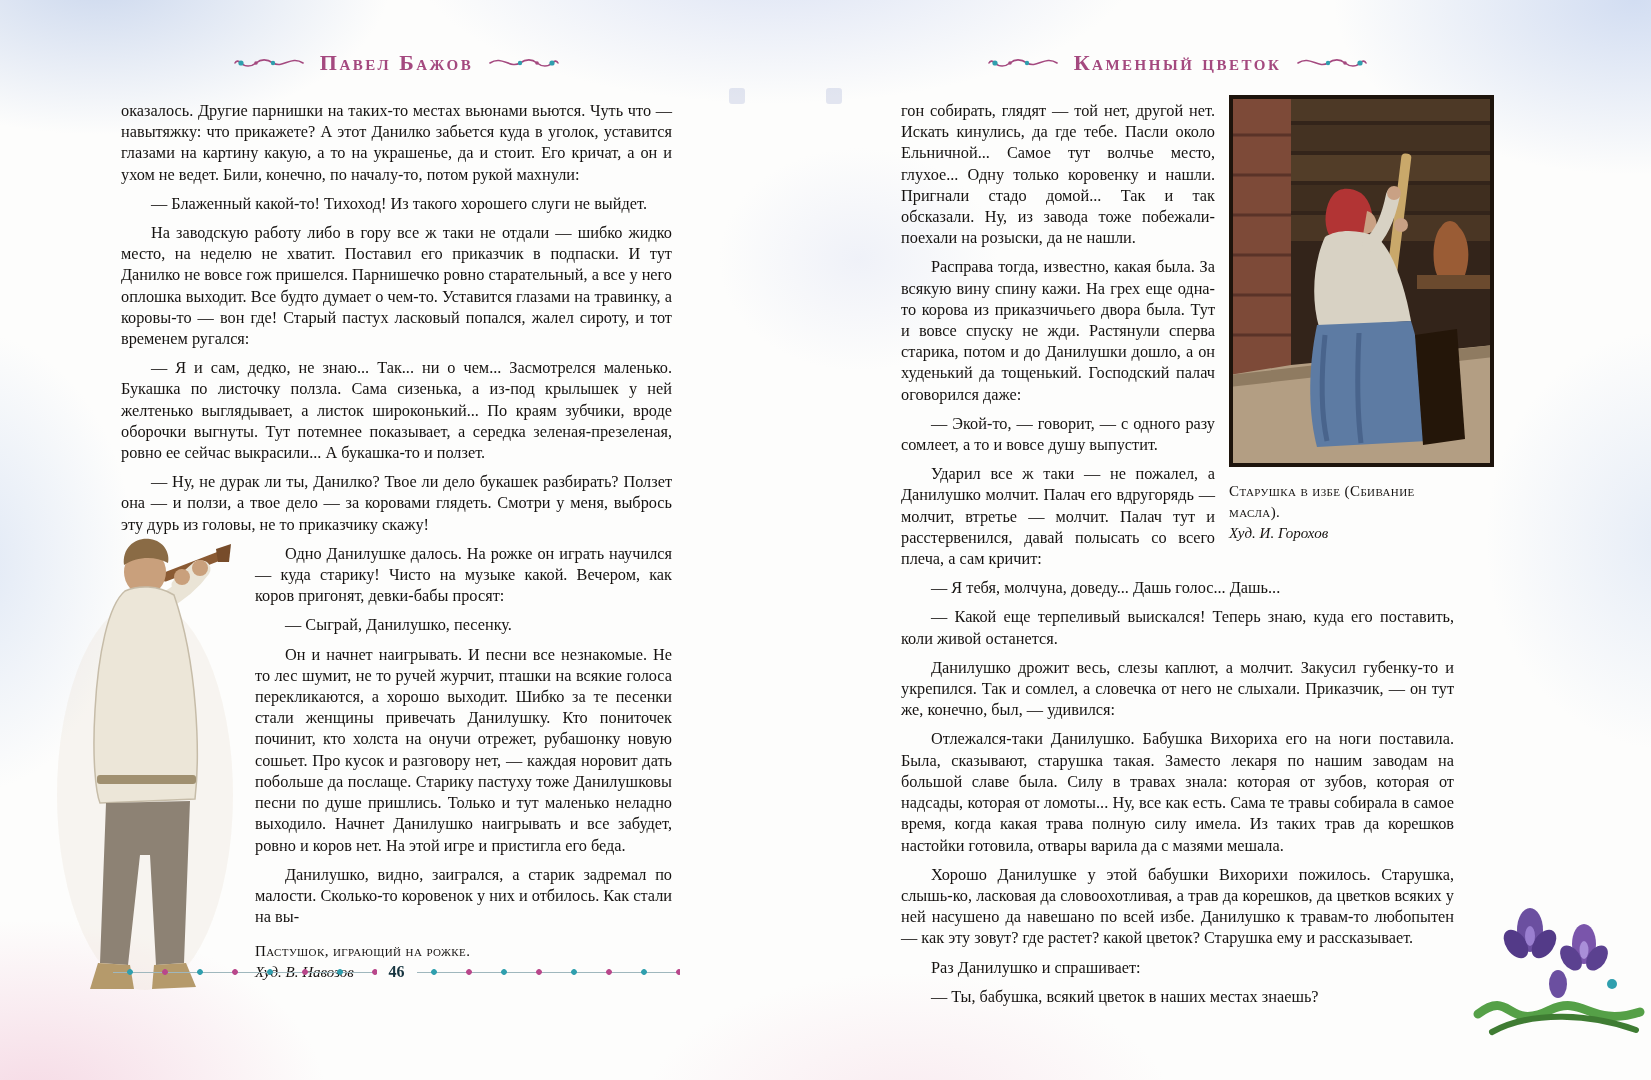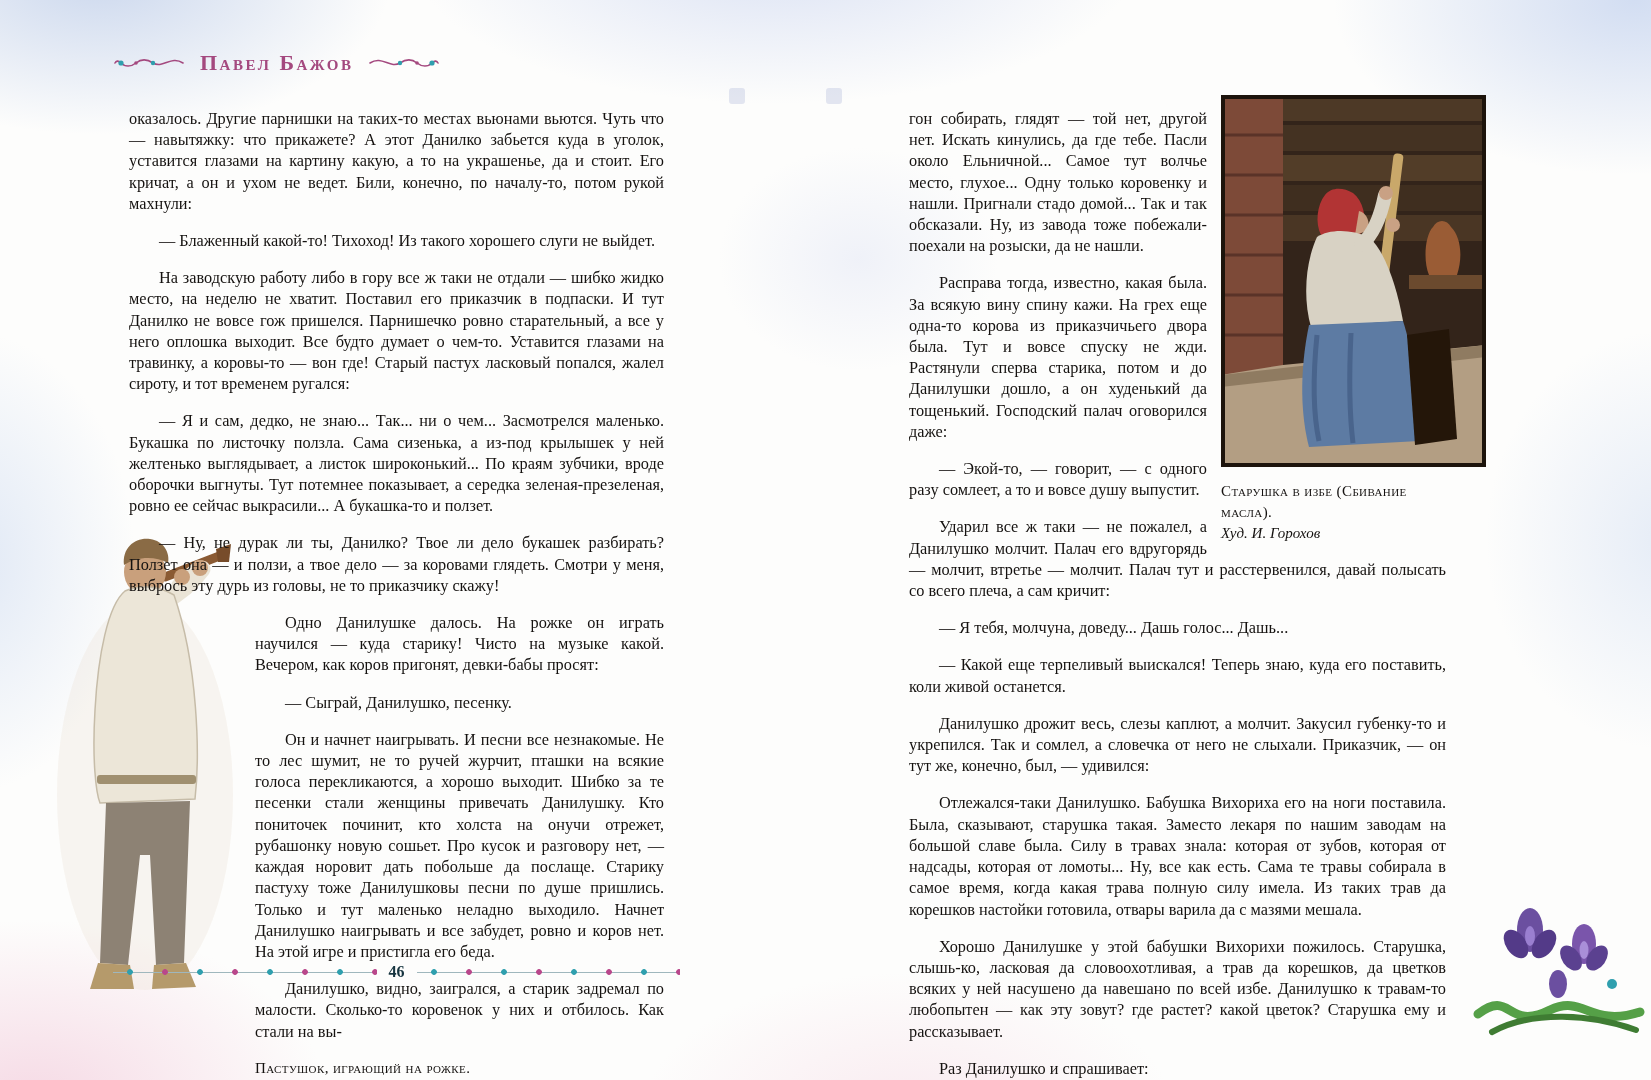--- a/index.html
+++ b/index.html
@@ -10,42 +10,42 @@
     background-image:
       radial-gradient(ellipse 430px 230px at 6% -2%, rgba(164,186,226,.55), rgba(164,186,226,0) 68%),
       radial-gradient(ellipse 520px 210px at 47% -4%, rgba(186,200,236,.50), rgba(186,200,236,0) 70%),
       radial-gradient(ellipse 430px 250px at 99% 0%, rgba(168,190,232,.50), rgba(168,190,232,0) 70%),
       radial-gradient(ellipse 240px 330px at -2% 52%, rgba(176,198,234,.38), rgba(176,198,234,0) 70%),
       radial-gradient(ellipse 420px 260px at 2% 102%, rgba(238,183,206,.50), rgba(238,183,206,0) 70%),
       radial-gradient(ellipse 380px 200px at 55% 103%, rgba(240,196,214,.32), rgba(240,196,214,0) 70%),
       radial-gradient(ellipse 260px 300px at 101% 50%, rgba(176,198,234,.30), rgba(176,198,234,0) 70%),
       radial-gradient(ellipse 200px 160px at 52% 24%, rgba(190,200,235,.22), rgba(190,200,235,0) 70%);
   }
-  .page-header { position:absolute; top:50px; display:flex; align-items:center; gap:15px; z-index:2; }
+  .page-header { position:absolute; top:50px; display:flex; justify-content:center; align-items:center; gap:15px; z-index:2; }
   .page-header.left { left:113px; width:567px; }
   .page-header.right { left:893px; width:569px; }
   .header-title {
     font-variant:small-caps; font-weight:700; font-size:22px;
     letter-spacing:2.5px; color:#a4497f; white-space:nowrap;
   }
   .flourish { flex:0 0 auto; }
   .flourish.mirrored { transform:scaleX(-1); }
 
   .text-block {
     position:absolute; top:92px; font-size:16.3px; line-height:21.2px;
     text-align:justify; z-index:2;
   }
   .text-block.left { left:113px; width:567px; }
   .text-block.right { left:893px; width:569px; }
-  .text-block p { margin:16px; text-indent:30px; }
+  .text-block p { margin:8px; text-indent:30px; }
   .text-block p.continuation { text-indent:0; }
 
   .boy-spacer { float:left; width:142px; height:470px; }
 
-  .painting-float { float:right; width:233px; margin:3px 8px 8px 14px; }
+  .painting-float { float:right; width:233px; margin:3px 0 8px 14px; }
   .painting-float svg { display:block; }
 
   .caption { margin-top:14px; font-size:15px; line-height:21px; text-align:left; }
   .caption-title { font-variant:small-caps; letter-spacing:.4px; }
   .caption-artist { font-style:italic; }
 
   .page-divider { position:absolute; top:964px; height:16px; display:flex; align-items:center; gap:12px; z-index:3; }
   .page-divider.left { left:113px; width:567px; }
   .page-divider.right { left:893px; width:569px; }
   .bead-strip {
@@ -83,20 +83,35 @@
     </svg>
     <div class="header-title">Павел Бажов</div>
     <svg class="flourish mirrored" viewBox="0 0 72 18" width="72" height="18">
       <path d="M70 9 C58 1 50 15 40 9 C34 5 28 5 23 9 C18 13 12 13 8 9 C5 6 3 7 2 9" fill="none" stroke="#a4497f" stroke-width="1.6" stroke-linecap="round"></path>
       <circle cx="40" cy="9" r="2.2" fill="#2f9fae"></circle>
       <circle cx="8" cy="9" r="2.6" fill="#2f9fae"></circle>
       <circle cx="23" cy="9" r="1.8" fill="#a4497f"></circle>
     </svg>
   </div>
 
+  <div class="page-header right">
+    <svg class="flourish" viewBox="0 0 72 18" width="72" height="18">
+      <path d="M70 9 C58 1 50 15 40 9 C34 5 28 5 23 9 C18 13 12 13 8 9 C5 6 3 7 2 9" fill="none" stroke="#a4497f" stroke-width="1.6" stroke-linecap="round"></path>
+      <circle cx="40" cy="9" r="2.2" fill="#2f9fae"></circle>
+      <circle cx="8" cy="9" r="2.6" fill="#2f9fae"></circle>
+      <circle cx="23" cy="9" r="1.8" fill="#a4497f"></circle>
+    </svg>
+    <div class="header-title">Каменный цветок</div>
+    <svg class="flourish mirrored" viewBox="0 0 72 18" width="72" height="18">
+      <path d="M70 9 C58 1 50 15 40 9 C34 5 28 5 23 9 C18 13 12 13 8 9 C5 6 3 7 2 9" fill="none" stroke="#a4497f" stroke-width="1.6" stroke-linecap="round"></path>
+      <circle cx="40" cy="9" r="2.2" fill="#2f9fae"></circle>
+      <circle cx="8" cy="9" r="2.6" fill="#2f9fae"></circle>
+      <circle cx="23" cy="9" r="1.8" fill="#a4497f"></circle>
+    </svg>
+  </div>
 
   <svg class="boy-illustration" viewBox="0 0 190 480" width="190" height="480">
     <ellipse cx="95" cy="270" rx="88" ry="195" fill="#e8e0d2" opacity="0.28"></ellipse>
     <path d="M115 52 L172 30" stroke="#8a5a33" stroke-width="9" stroke-linecap="round"></path>
     <path d="M166 24 L181 19 L179 37 L168 37 Z" fill="#774c2a"></path>
     <ellipse cx="95" cy="47" rx="21" ry="23" fill="#c9a07c"></ellipse>
     <path d="M74 40 C72 22 86 12 100 14 C114 16 120 28 118 38 C104 30 86 32 74 40 Z" fill="#8a6b45"></path>
     <path d="M112 78 C130 68 142 58 152 44" stroke="#eae4d6" stroke-width="17" fill="none" stroke-linecap="round"></path>
     <path d="M128 60 C136 52 142 48 148 42" stroke="#eae4d6" stroke-width="13" fill="none" stroke-linecap="round"></path>
     <circle cx="150" cy="43" r="8" fill="#c9a07c"></circle>

